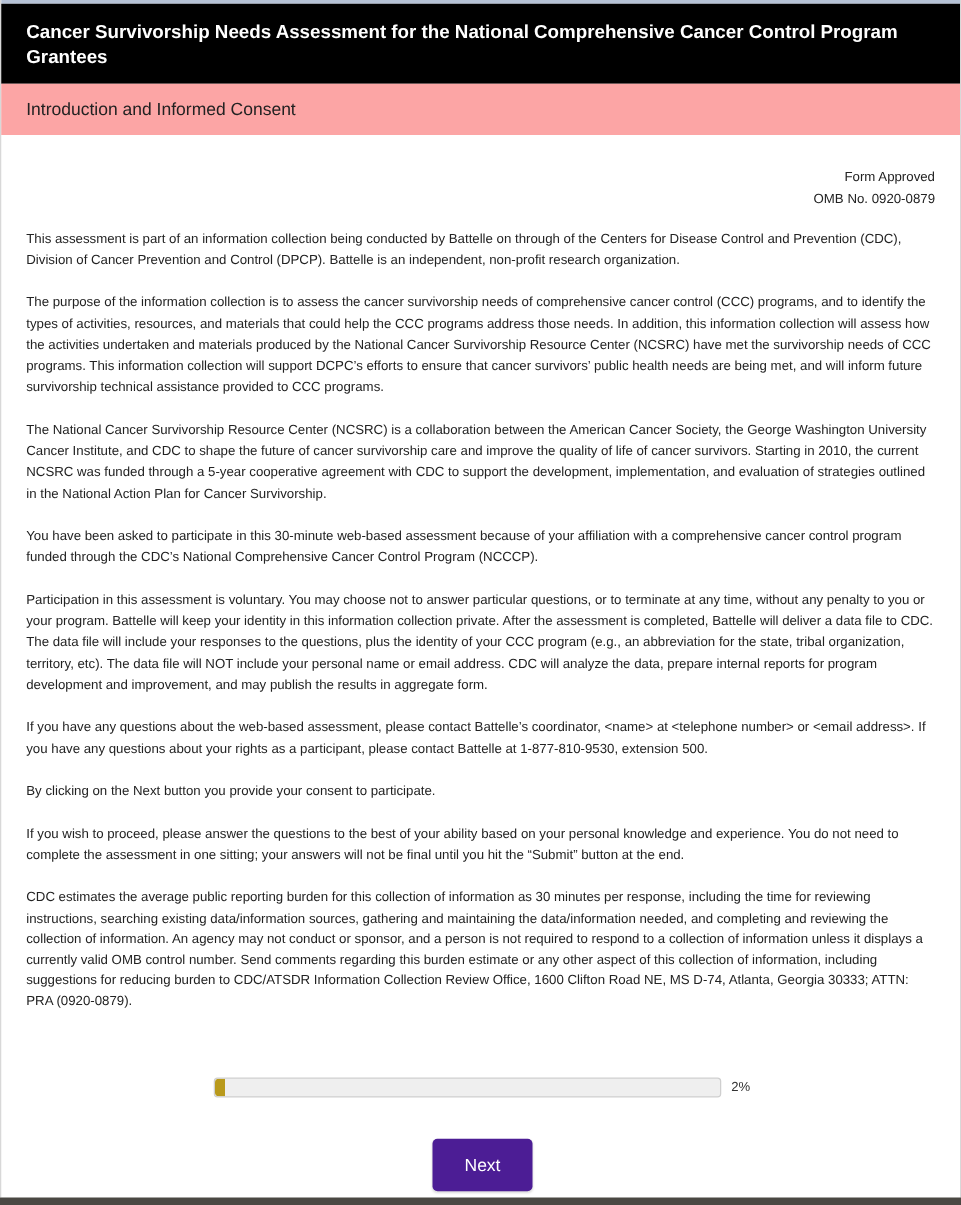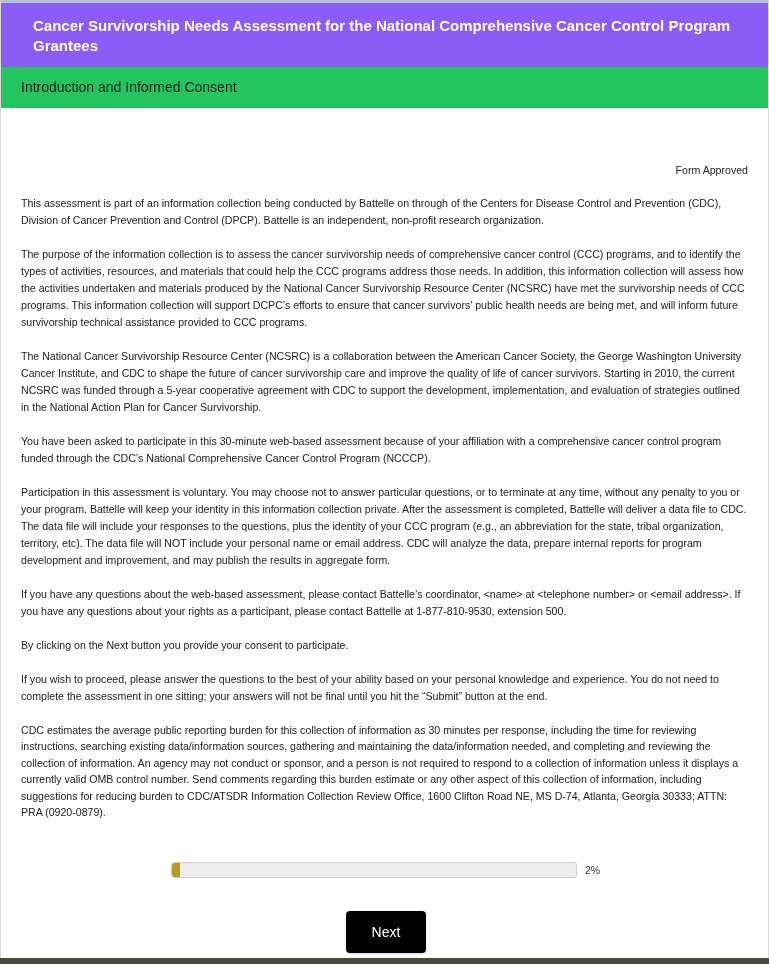--- a/index.html
+++ b/index.html
@@ -6,63 +6,64 @@
   body {
     width: 769px; height: 964px; overflow: hidden;
     background: #ffffff;
     font-family: "Liberation Sans", sans-serif;
     color: #222;
     position: relative;
   }
   .page { position: absolute; left: 0; top: 0; width: 769px; height: 958px; border-left: 1px solid #d8d8d8; border-right: 1px solid #d8d8d8; box-sizing: border-box; }
   .topstrip { height: 3px; background: #b6c2d6; }
   .header {
-    background: #8b5cf6; color: #ffffff;
-    padding: 13px 20px 12px 32px;
+    background: #000000; color: #ffffff;
+    padding: 13px 20px 12px 20px;
     font-size: 15px; font-weight: bold; line-height: 20px;
     height: 39px;
   }
   .subheader {
-    background: #22c55e; color: #222;
+    background: #fca5a5; color: #222;
     font-size: 14px; padding: 0 20px;
     height: 41px; line-height: 40px;
   }
-  .content { padding: 26px 20px 0 20px; font-size: 10.6px; line-height: 17px; color: #222; margin-top: 28px; }
+  .content { padding: 26px 20px 0 20px; font-size: 10.6px; line-height: 17px; color: #222; }
   .approval { text-align: right; line-height: 16.5px; margin-bottom: 16px; }
   .content p { margin: 0 0 17px 0; }
   .progress-row { position: absolute; top: 862px; left: 170px; width: 440px; height: 18px; }
   .progress-track {
     position: absolute; left: 0; top: 0; width: 406px; height: 16px;
     background: #efefef; border: 1px solid #cfcfcf; border-radius: 3px; box-sizing: border-box; overflow: hidden;
   }
   .progress-fill { position: absolute; left: 0; top: 0; bottom: 0; background: #b99a1c; border-radius: 3px 0 0 3px; }
   .progress-label { position: absolute; left: 414px; top: 2px; font-size: 10.5px; color: #333; }
   .next-btn {
     position: absolute; left: 345px; top: 911px; width: 80px; height: 42px;
-    background: #000000; color: #fff; border: none; border-radius: 4px;
+    background: #4c1d95; color: #fff; border: none; border-radius: 4px;
     font-family: "Liberation Sans", sans-serif; font-size: 14px; cursor: pointer;
     box-shadow: 0 1px 2px rgba(0,0,0,0.15);
   }
   .bottombar { position: absolute; left: 0; right: 0; top: 958px; height: 6px; background: #4a4843; }
 </style>
 </head>
 <body>
 
 <div class="page">
   <div class="topstrip"></div>
   <div class="header">
     <span>Cancer Survivorship Needs Assessment for the National Comprehensive Cancer Control Program Grantees</span>
   </div>
   <div class="subheader">
     <span>Introduction and Informed Consent</span>
   </div>
 
   <div class="content">
     <div class="approval">
       <div>Form Approved</div>
+      <div>OMB No. 0920-0879</div>
     </div>
     <p>This assessment is part of an information collection being conducted by Battelle on through of the Centers for Disease Control and Prevention (CDC), Division of Cancer Prevention and Control (DPCP). Battelle is an independent, non-profit research organization.</p>
     <p>The purpose of the information collection is to assess the cancer survivorship needs of comprehensive cancer control (CCC) programs, and to identify the types of activities, resources, and materials that could help the CCC programs address those needs. In addition, this information collection will assess how the activities undertaken and materials produced by the National Cancer Survivorship Resource Center (NCSRC) have met the survivorship needs of CCC programs. This information collection will support DCPC’s efforts to ensure that cancer survivors’ public health needs are being met, and will inform future survivorship technical assistance provided to CCC programs.</p>
     <p>The National Cancer Survivorship Resource Center (NCSRC) is a collaboration between the American Cancer Society, the George Washington University Cancer Institute, and CDC to shape the future of cancer survivorship care and improve the quality of life of cancer survivors. Starting in 2010, the current NCSRC was funded through a 5-year cooperative agreement with CDC to support the development, implementation, and evaluation of strategies outlined in the National Action Plan for Cancer Survivorship.</p>
     <p>You have been asked to participate in this 30-minute web-based assessment because of your affiliation with a comprehensive cancer control program funded through the CDC’s National Comprehensive Cancer Control Program (NCCCP).</p>
     <p>Participation in this assessment is voluntary. You may choose not to answer particular questions, or to terminate at any time, without any penalty to you or your program. Battelle will keep your identity in this information collection private. After the assessment is completed, Battelle will deliver a data file to CDC. The data file will include your responses to the questions, plus the identity of your CCC program (e.g., an abbreviation for the state, tribal organization, territory, etc). The data file will NOT include your personal name or email address. CDC will analyze the data, prepare internal reports for program development and improvement, and may publish the results in aggregate form.</p>
     <p>If you have any questions about the web-based assessment, please contact Battelle’s coordinator, &lt;name&gt; at &lt;telephone number&gt; or &lt;email address&gt;. If you have any questions about your rights as a participant, please contact Battelle at 1-877-810-9530, extension 500.</p>
     <p>By clicking on the Next button you provide your consent to participate.</p>
     <p>If you wish to proceed, please answer the questions to the best of your ability based on your personal knowledge and experience. You do not need to complete the assessment in one sitting; your answers will not be final until you hit the “Submit” button at the end.</p>
     <p style="line-height:16.5px;">CDC estimates the average public reporting burden for this collection of information as 30 minutes per response, including the time for reviewing instructions, searching existing data/information sources, gathering and maintaining the data/information needed, and completing and reviewing the collection of information. An agency may not conduct or sponsor, and a person is not required to respond to a collection of information unless it displays a currently valid OMB control number. Send comments regarding this burden estimate or any other aspect of this collection of information, including suggestions for reducing burden to CDC/ATSDR Information Collection Review Office, 1600 Clifton Road NE, MS D-74, Atlanta, Georgia 30333; ATTN: PRA (0920-0879).</p>

